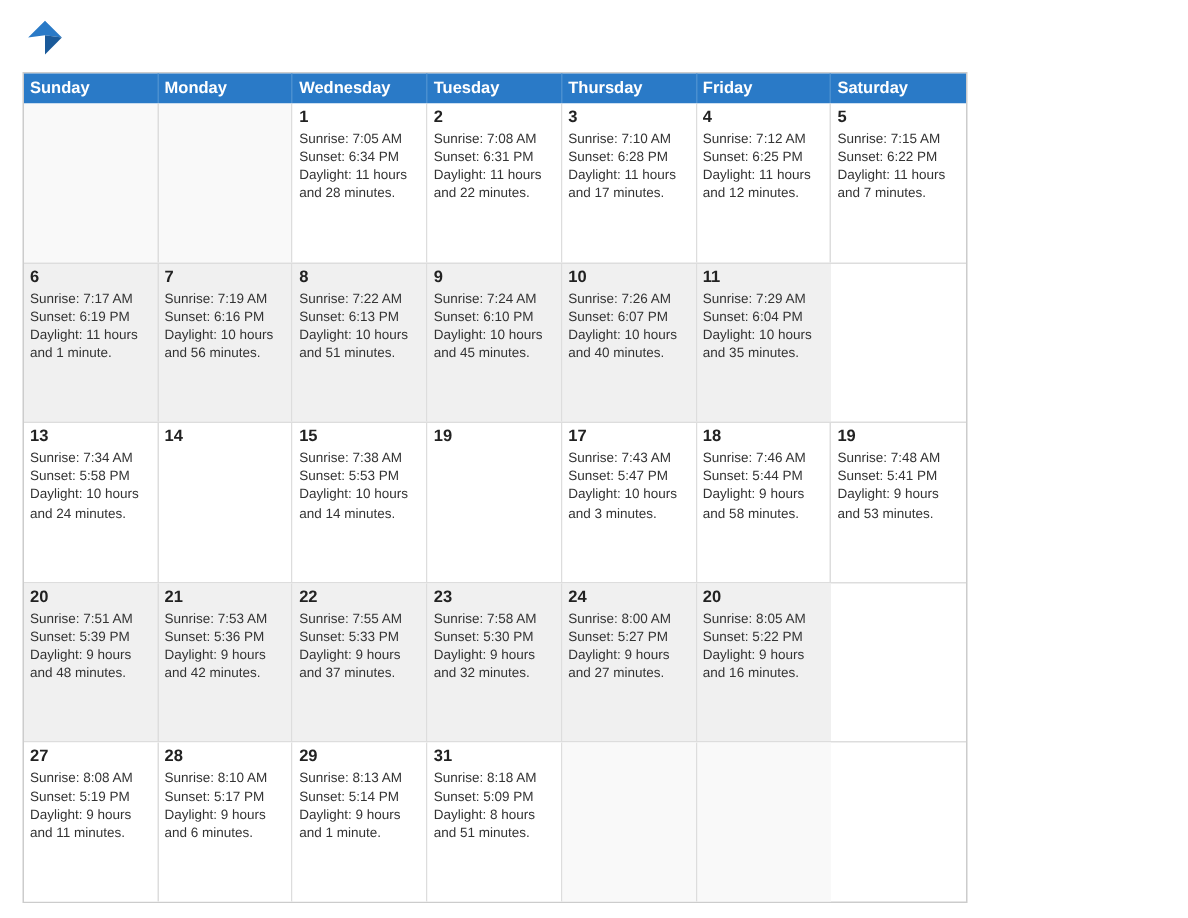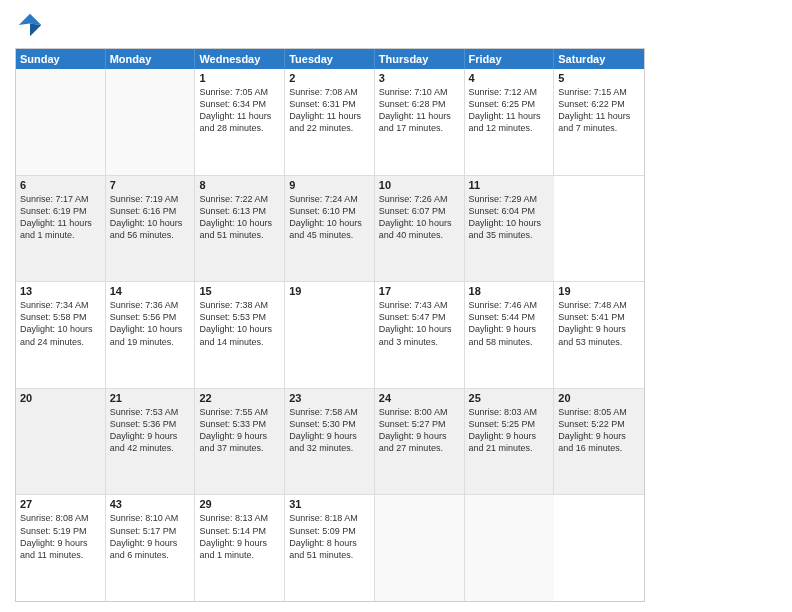--- a/index.html
+++ b/index.html
@@ -196,21 +196,20 @@
             <div class="cell-info">Sunrise: 7:29 AM<br>Sunset: 6:04 PM<br>Daylight: 10 hours and 35 minutes.</div>
           </div>
         </div>
         <div class="cal-row">
           <div class="cal-cell">
             <div class="day-num">13</div>
             <div class="cell-info">Sunrise: 7:34 AM<br>Sunset: 5:58 PM<br>Daylight: 10 hours and 24 minutes.</div>
           </div>
           <div class="cal-cell">
             <div class="day-num">14</div>
-            <div class="cell-info">Sunrise: 7:36 AM<br>Sunset: 5:56 PM<br>Daylight: 10 hours and 19 minutes.</div>
           </div>
           <div class="cal-cell">
             <div class="day-num">15</div>
             <div class="cell-info">Sunrise: 7:38 AM<br>Sunset: 5:53 PM<br>Daylight: 10 hours and 14 minutes.</div>
           </div>
           <div class="cal-cell">
             <div class="day-num">19</div>
           </div>
           <div class="cal-cell">
             <div class="day-num">17</div>
@@ -221,53 +220,50 @@
             <div class="cell-info">Sunrise: 7:46 AM<br>Sunset: 5:44 PM<br>Daylight: 9 hours and 58 minutes.</div>
           </div>
           <div class="cal-cell">
             <div class="day-num">19</div>
             <div class="cell-info">Sunrise: 7:48 AM<br>Sunset: 5:41 PM<br>Daylight: 9 hours and 53 minutes.</div>
           </div>
         </div>
         <div class="cal-row">
           <div class="cal-cell shaded">
             <div class="day-num">20</div>
+            <div class="cell-info">Sunrise: 7:51 AM<br>Sunset: 5:39 PM<br>Daylight: 9 hours and 48 minutes.</div>
           </div>
           <div class="cal-cell shaded">
             <div class="day-num">21</div>
             <div class="cell-info">Sunrise: 7:53 AM<br>Sunset: 5:36 PM<br>Daylight: 9 hours and 42 minutes.</div>
           </div>
           <div class="cal-cell shaded">
             <div class="day-num">22</div>
             <div class="cell-info">Sunrise: 7:55 AM<br>Sunset: 5:33 PM<br>Daylight: 9 hours and 37 minutes.</div>
           </div>
           <div class="cal-cell shaded">
             <div class="day-num">23</div>
             <div class="cell-info">Sunrise: 7:58 AM<br>Sunset: 5:30 PM<br>Daylight: 9 hours and 32 minutes.</div>
           </div>
           <div class="cal-cell shaded">
             <div class="day-num">24</div>
             <div class="cell-info">Sunrise: 8:00 AM<br>Sunset: 5:27 PM<br>Daylight: 9 hours and 27 minutes.</div>
           </div>
           <div class="cal-cell shaded">
-            <div class="day-num">25</div>
-            <div class="cell-info">Sunrise: 8:03 AM<br>Sunset: 5:25 PM<br>Daylight: 9 hours and 21 minutes.</div>
-          </div>
-          <div class="cal-cell shaded">
             <div class="day-num">20</div>
             <div class="cell-info">Sunrise: 8:05 AM<br>Sunset: 5:22 PM<br>Daylight: 9 hours and 16 minutes.</div>
           </div>
         </div>
         <div class="cal-row">
           <div class="cal-cell">
             <div class="day-num">27</div>
             <div class="cell-info">Sunrise: 8:08 AM<br>Sunset: 5:19 PM<br>Daylight: 9 hours and 11 minutes.</div>
           </div>
           <div class="cal-cell">
-            <div class="day-num">43</div>
+            <div class="day-num">28</div>
             <div class="cell-info">Sunrise: 8:10 AM<br>Sunset: 5:17 PM<br>Daylight: 9 hours and 6 minutes.</div>
           </div>
           <div class="cal-cell">
             <div class="day-num">29</div>
             <div class="cell-info">Sunrise: 8:13 AM<br>Sunset: 5:14 PM<br>Daylight: 9 hours and 1 minute.</div>
           </div>
           <div class="cal-cell">
             <div class="day-num">31</div>
             <div class="cell-info">Sunrise: 8:18 AM<br>Sunset: 5:09 PM<br>Daylight: 8 hours and 51 minutes.</div>
           </div>

